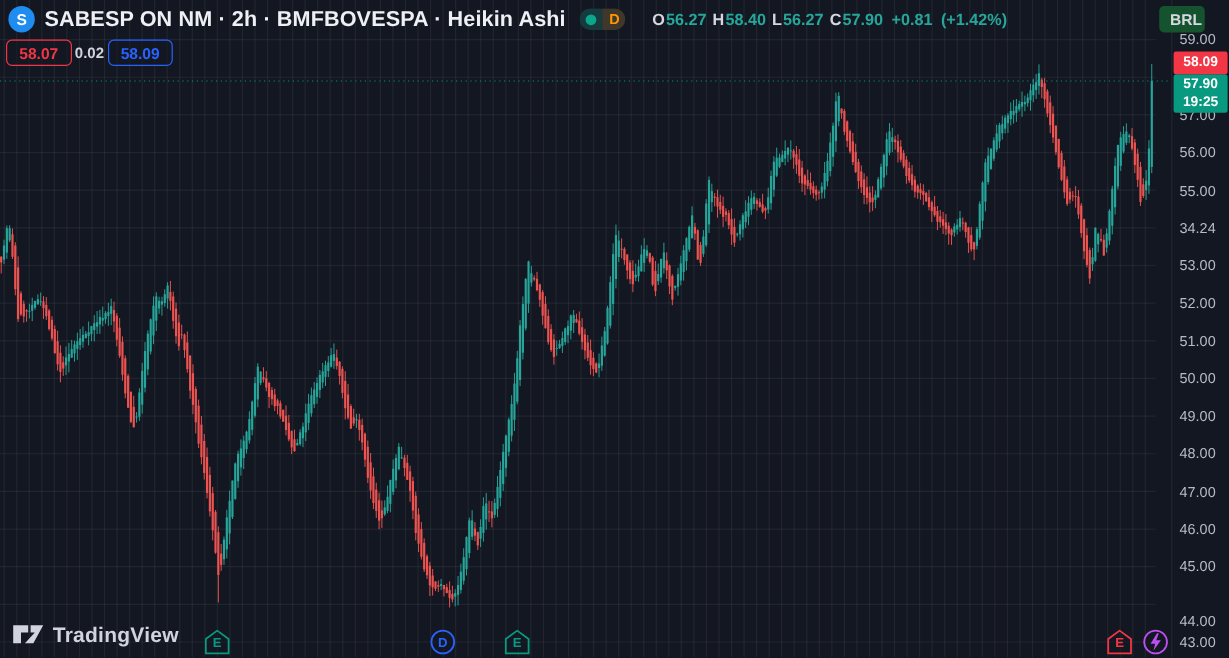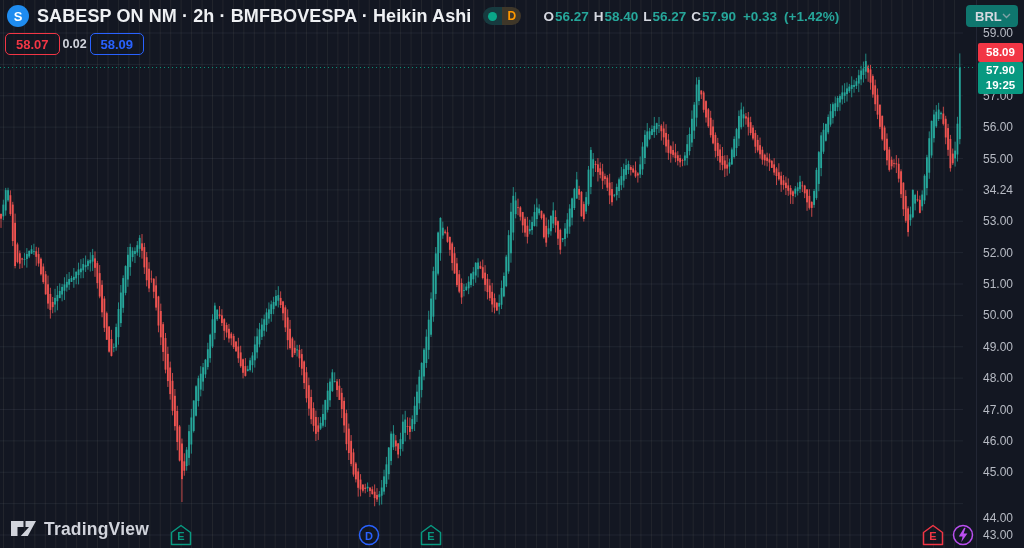--- a/index.html
+++ b/index.html
@@ -28,22 +28,22 @@
   .ohlc .val{color:#26a69a;}
   .ohlc .chg{color:#26a69a;margin-left:2px;}
 
   .hdr-row2{position:absolute;left:5px;top:33px;display:flex;align-items:center;z-index:20;}
   .px-pill{height:20px;padding:0 10px;display:flex;align-items:center;justify-content:center;
     border-radius:5px;font-size:13px;font-weight:bold;background:rgba(19,23,34,.55);cursor:pointer;}
   .px-pill.bid{border:1px solid #f23645;color:#f23645;}
   .px-pill.ask{border:1px solid #2962ff;color:#2962ff;}
   .spread{width:30px;text-align:center;color:#d1d4dc;font-size:12.5px;font-weight:bold;}
 
-  .cur-btn{position:absolute;left:966px;top:5px;width:52px;height:22px;border-radius:4px;
-    background:#0f766e;color:#d6d9e0;font-size:13px;font-weight:600;display:flex;align-items:center;
+  .cur-btn{position:absolute;left:966px;top:5px;width:38px;height:22px;border-radius:4px;
+    background:#14532d;color:#d6d9e0;font-size:13px;font-weight:600;display:flex;align-items:center;
     justify-content:space-between;padding:0 7px 0 9px;box-sizing:border-box;cursor:pointer;z-index:20;}
   .cur-btn svg{opacity:.7;}
 
   
   #price-scale{position:absolute;left:976px;top:0;width:52px;height:548px;z-index:10;cursor:ns-resize;}
   #price-scale .sep{position:absolute;left:0;top:0;width:1px;height:548px;background:#222634;}
   .tick{position:absolute;left:7px;transform:translateY(-50%);color:#b7bbc4;font-size:12px;}
   .ax-badge{position:absolute;left:2px;width:45px;border-radius:2px;color:#fff;font-size:11.5px;
     font-weight:600;text-align:center;z-index:12;}
   .ax-badge div{line-height:15px;}
@@ -1006,21 +1006,21 @@
     </div>
     <div class="ohlc">
       <span class="lab">O</span>
         <span class="val" style="margin-left:-4px">56.27</span>
       <span class="lab">H</span>
         <span class="val" style="margin-left:-4px">58.40</span>
       <span class="lab">L</span>
         <span class="val" style="margin-left:-4px">56.27</span>
       <span class="lab">C</span>
         <span class="val" style="margin-left:-4px">57.90</span>
-      <span class="chg">+0.33</span>
+      <span class="chg">+0.81</span>
       <span class="chg">(+1.42%)</span>
     </div>
   </div>
 
   <div class="hdr-row2">
     <div class="px-pill bid">58.07</div>
     <div class="spread">0.02</div>
     <div class="px-pill ask">58.09</div>
   </div>
 

